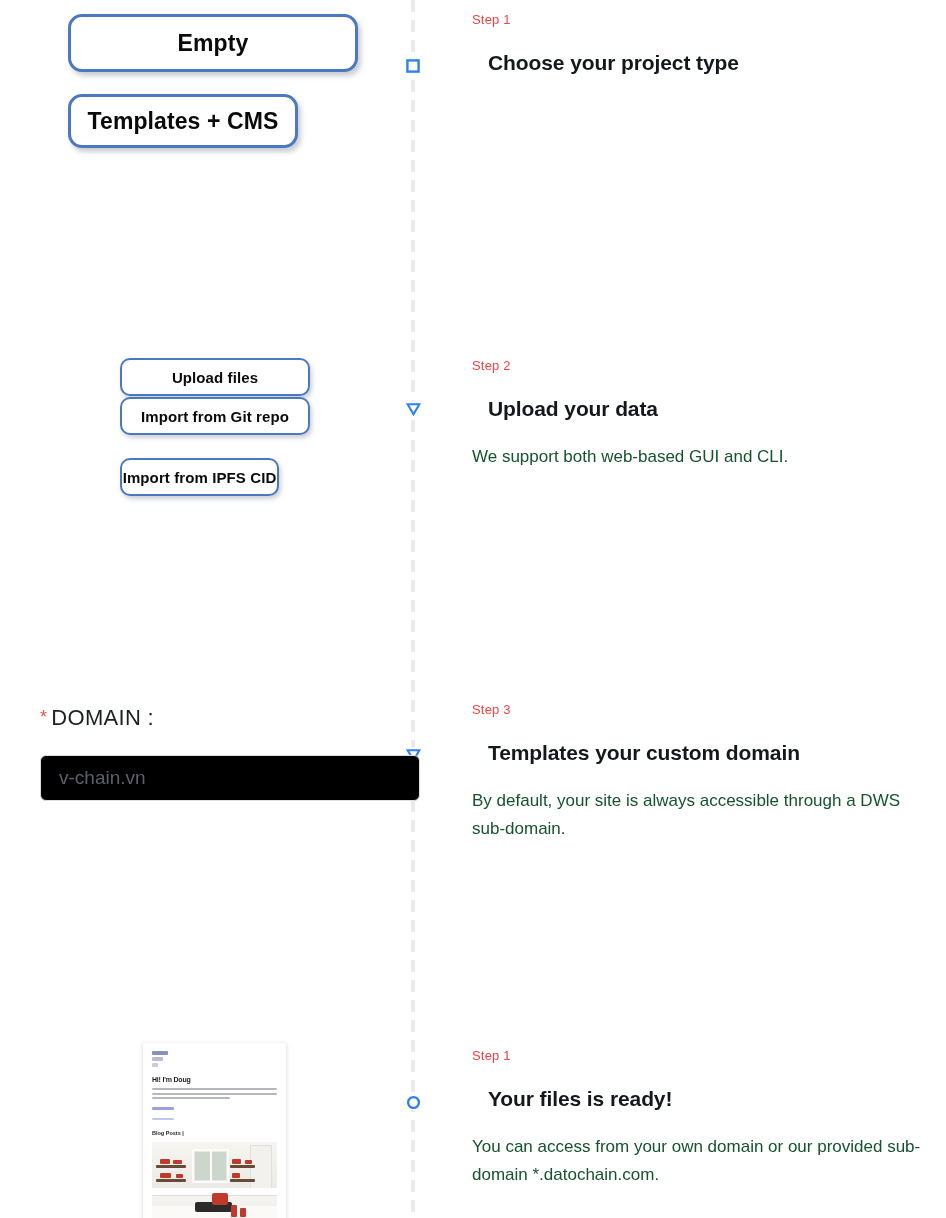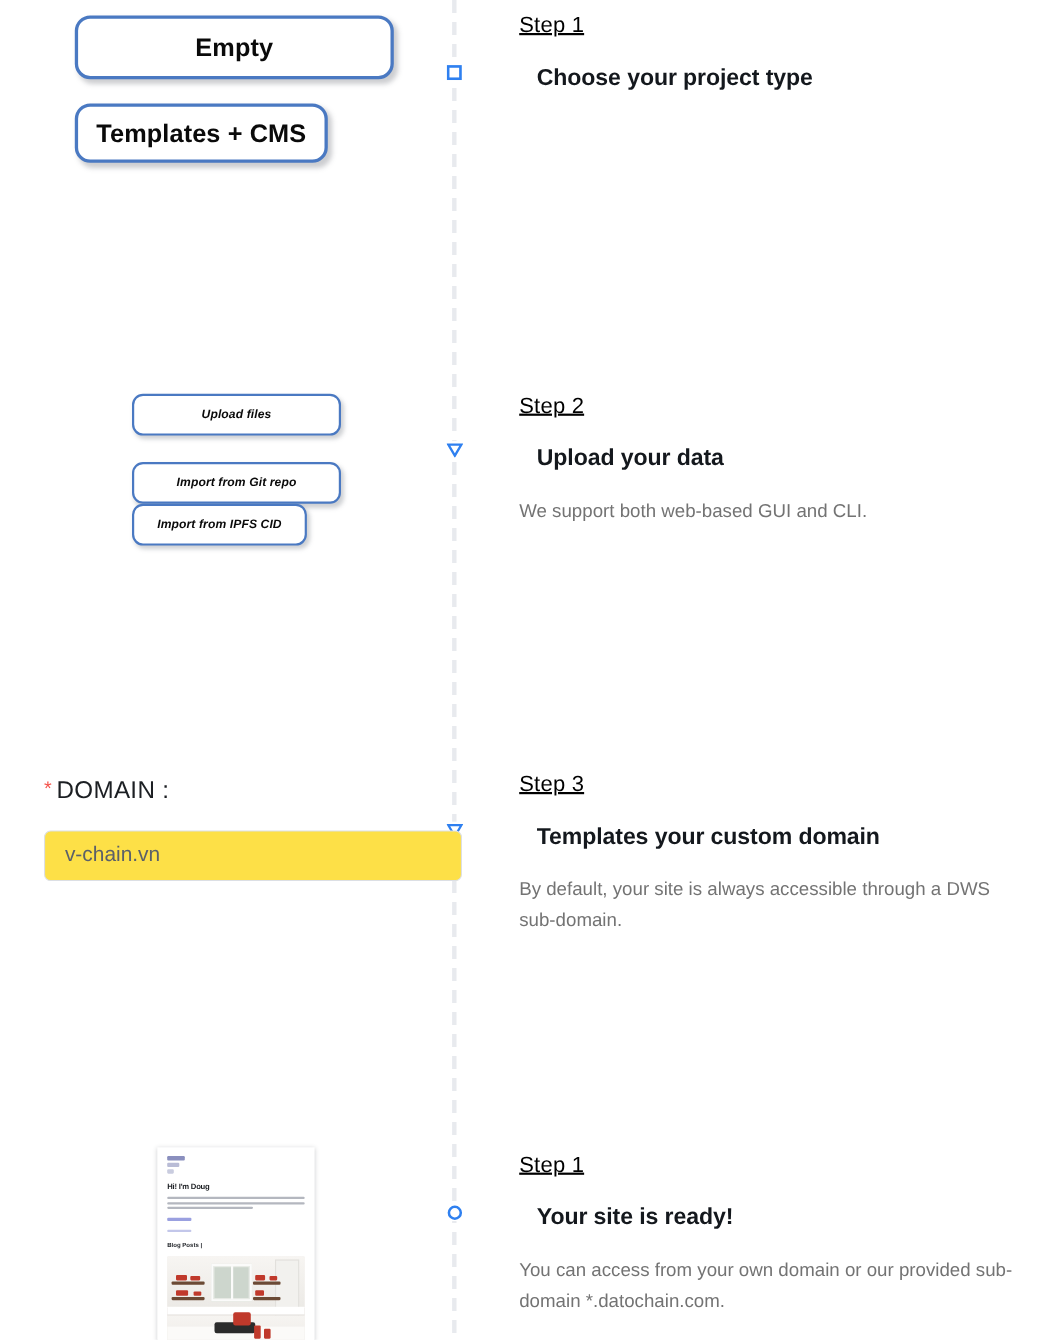--- a/index.html
+++ b/index.html
@@ -50,28 +50,28 @@
     box-shadow: 3px 4px 5px rgba(120,124,132,0.38);
     display: flex;
     align-items: center;
     justify-content: center;
     color: #0a0a0a;
     font-weight: bold;
     letter-spacing: 0.1px;
     white-space: nowrap;
   }
   .pill.big   { font-size: 23px; border-radius: 14px; text-align: center; }
-  .pill.small { font-size: 11px; border-radius: 10px; border-width: 2.5px;
-                box-shadow: 2px 3px 4px rgba(120,124,132,0.36); font-style: italic; }
+  .pill.small { font-size: 15px; border-radius: 10px; border-width: 2.5px;
+                box-shadow: 2px 3px 4px rgba(120,124,132,0.36); }
 
   #pill-empty     { left: 68px;  top: 14px;  width: 290px; height: 58px; }
   #pill-templates { left: 68px;  top: 94px;  width: 230px; height: 54px; }
 
   #pill-upload-files   { left: 120px; top: 358px; width: 190px; height: 38px; }
-  #pill-import-git     { left: 120px; top: 420px; width: 190px; height: 38px; }
+  #pill-import-git     { left: 120px; top: 397px; width: 190px; height: 38px; }
   #pill-import-ipfs    { left: 120px; top: 458px; width: 159px; height: 38px; }
 
   
   #domain-form {
     position: absolute;
     left: 40px;
     top: 705px;
     width: 380px;
   }
   #domain-label {
@@ -87,21 +87,21 @@
     margin-right: 4px;
   }
   #domain-input {
     box-sizing: border-box;
     margin-top: 24px;
     width: 380px;
     height: 46px;
     padding: 0 18px;
     border: 1px solid #dcdfe4;
     border-radius: 6px;
-    background: #fde047;
+    background: #000000;
     font-family: "Liberation Sans", sans-serif;
     font-size: 19px;
     color: #5b6069;
     outline: none;
   }
   #domain-input::placeholder { color: #5b6069; }
 
   
   #site-preview {
     position: absolute;
@@ -191,36 +191,35 @@
     background:#c0392b; border-radius:2px;
   }
   .pv-canister {
     position:absolute; bottom:16%; width:5%; height:13%;
     background:#c0392b; border-radius:1px;
   }
 
   
   .step-block { position: absolute; left: 472px; width: 452px; }
   .step-kicker {
-    font-size: 20px;
-    color: #000000;
+    font-size: 13px;
+    color: #ef4444;
     letter-spacing: 0.2px;
     margin: 0 0 24px 0;
-    text-decoration: underline;
   }
   .step-title {
     font-size: 21px;
     font-weight: bold;
     color: #14181d;
     letter-spacing: -0.1px;
     margin: 16px;
   }
   .step-desc {
     font-size: 17px;
-    color: #737373;
+    color: #14532d;
     line-height: 1.62;
     margin: 22px 0 0 0;
   }
 
   #step-1-block { top: 12px; }
   #step-2-block { top: 358px; }
   #step-3-block { top: 702px; }
   #step-4-block { top: 1048px; }
 </style>
 </head>
@@ -333,15 +332,15 @@
 </div>
 
 <div class="step-block" id="step-3-block">
   <p class="step-kicker">Step 3</p>
   <p class="step-title">Templates your custom domain</p>
   <p class="step-desc">By default, your site is always accessible through a DWS sub-domain.</p>
 </div>
 
 <div class="step-block" id="step-4-block">
   <p class="step-kicker">Step 1</p>
-  <p class="step-title">Your site is ready!</p>
+  <p class="step-title">Your files is ready!</p>
   <p class="step-desc">You can access from your own domain or our provided sub-domain *.datochain.com.</p>
 </div>
 
 </body></html>

